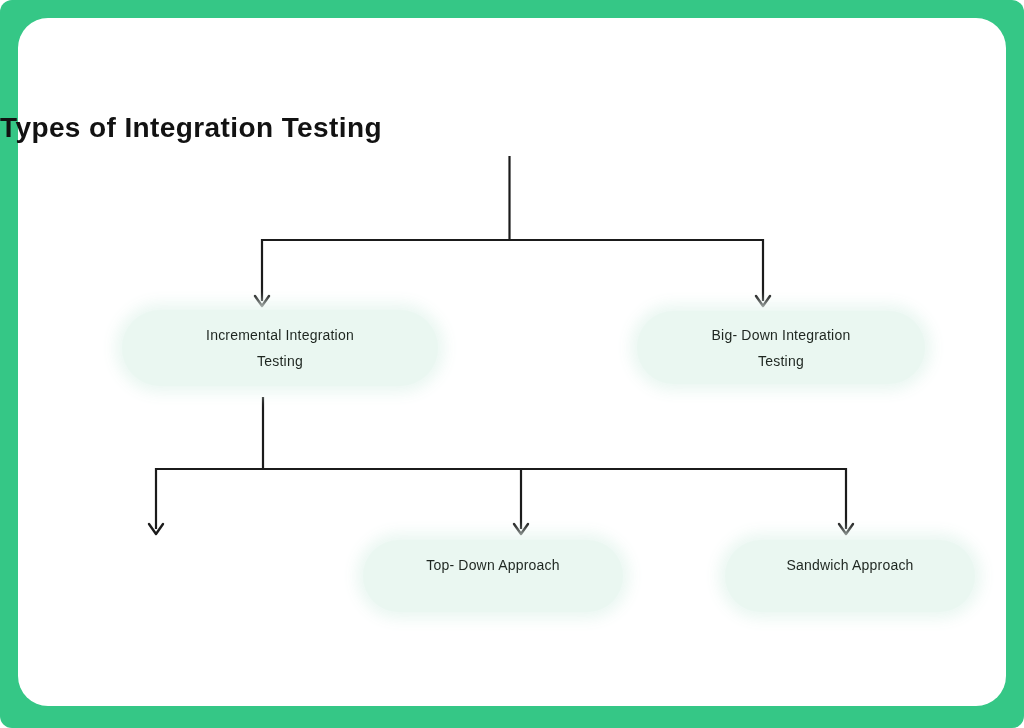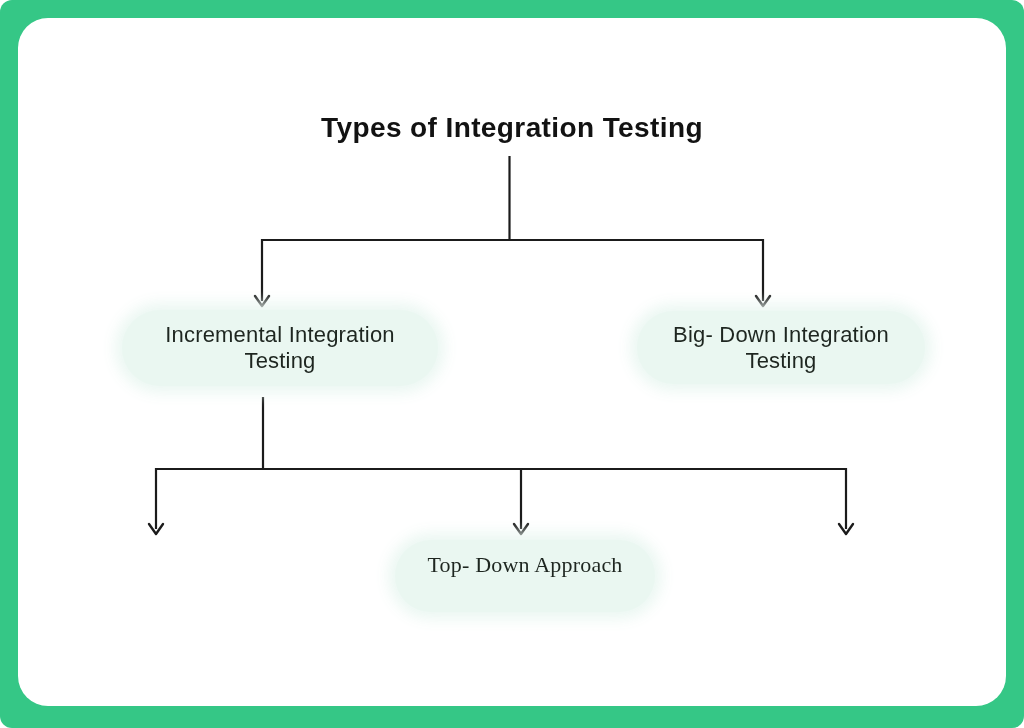--- a/index.html
+++ b/index.html
@@ -29,21 +29,21 @@
   .card {
     position: absolute;
     left: 18px; top: 18px;
     width: 988px; height: 688px;
     background: var(--card-white);
     border-radius: 30px;
   }
   .title {
     position: absolute;
     left: 0; top: 112px; width: 1024px;
-    text-align: center;
+    text-align: left;
     font-size: 28px;
     font-weight: 600;
     letter-spacing: 0.4px;
     color: var(--title-dark);
   }
   .connectors {
     position: absolute; inset: 0;
     width: 1024px; height: 728px;
     pointer-events: none;
   }
@@ -68,30 +68,30 @@
     align-items: center;
     justify-content: center;
   }
   .pill.top-text {
     align-items: flex-start;
     padding-top: 12px;
   }
   .pill .label {
     white-space: pre-line;
     text-align: center;
-    font-size: 22px;
+    font-size: 14px;
     font-weight: 500;
     line-height: 26px;
     letter-spacing: 0.2px;
     color: var(--label-dark);
   }
   .pill-incremental { left: 122px; top: 310px; width: 316px; height: 76px; }
   .pill-bigbang     { left: 637px; top: 311px; width: 288px; height: 73px; }
   .pill-bottomup    { left:  49px; top: 540px; width: 214px; height: 72px; }
-  .pill-topdown     { left: 395px; top: 540px; width: 260px; height: 72px; font-family: Liberation Serif, serif; }
+  .pill-topdown     { left: 363px; top: 540px; width: 260px; height: 72px; }
   .pill-sandwich    { left: 725px; top: 540px; width: 250px; height: 72px; }
 </style>
 </head>
 <body>
 
 <div class="stage">
   <div class="frame"></div>
   <div class="card"></div>
 
   <div class="title">Types of Integration Testing</div>
@@ -123,13 +123,16 @@
   <div class="pill pill-bigbang">
     <span class="label">Big- Down Integration
 Testing</span>
   </div>
 
 
   <div class="pill pill-topdown top-text">
     <span class="label">Top- Down Approach</span>
   </div>
 
+  <div class="pill pill-sandwich top-text">
+    <span class="label">Sandwich Approach</span>
+  </div>
 </div>
 
 </body></html>

